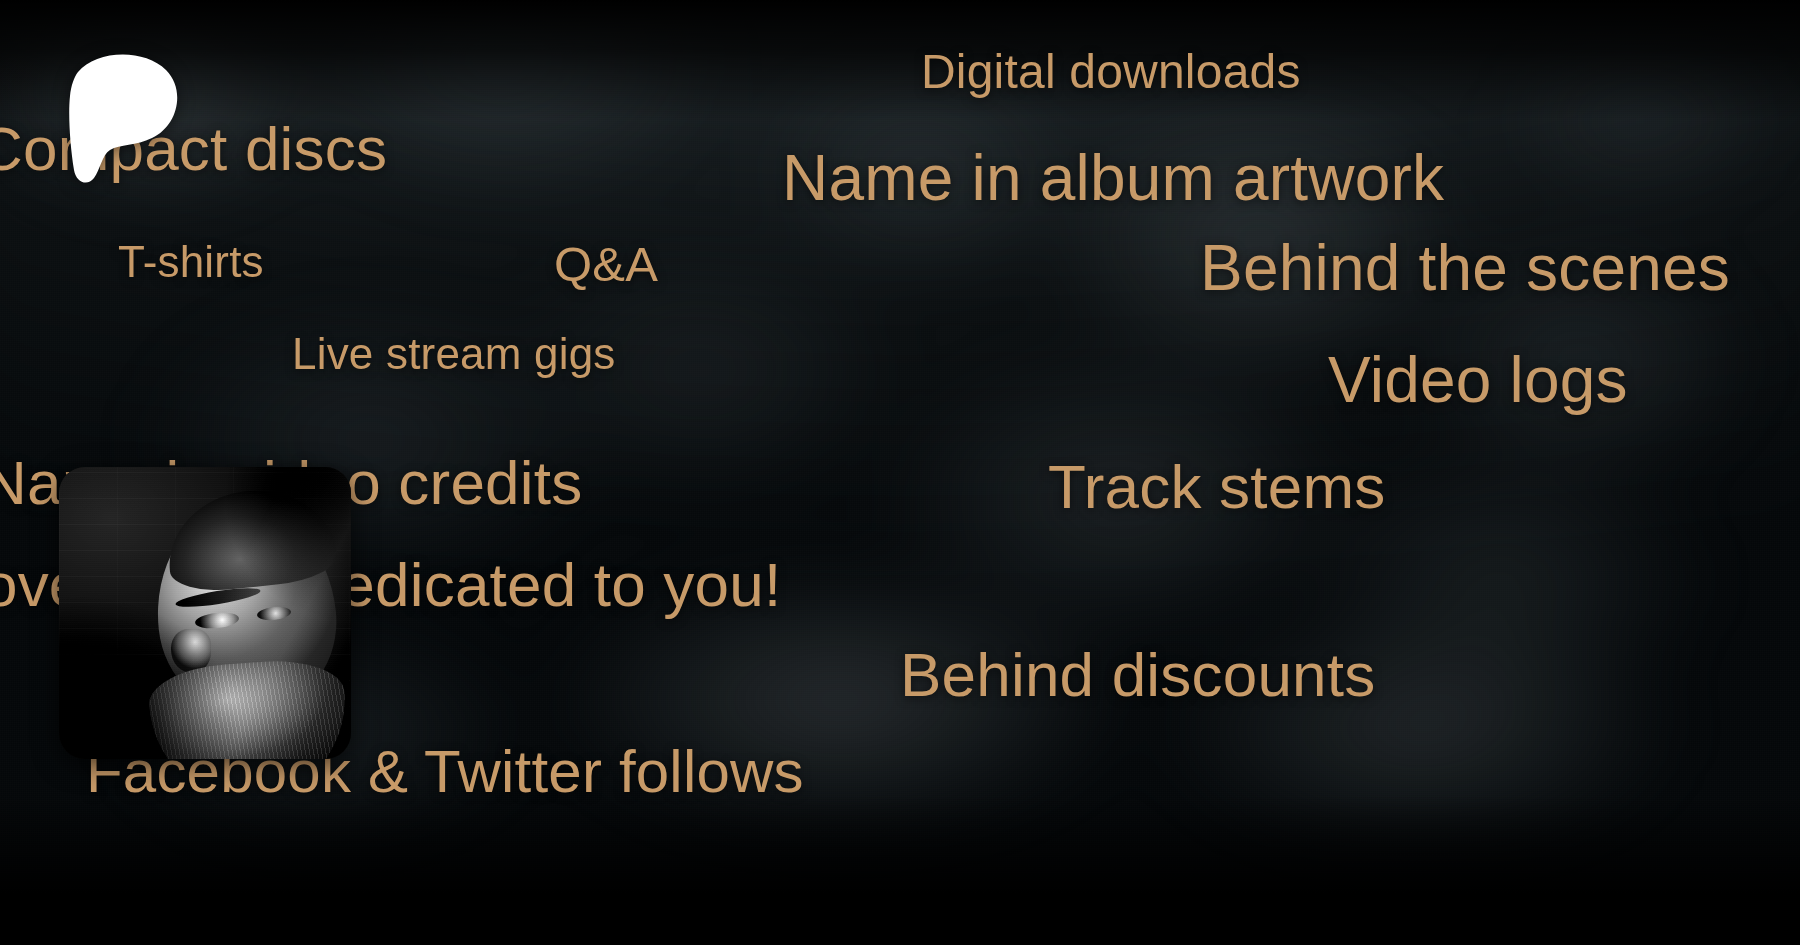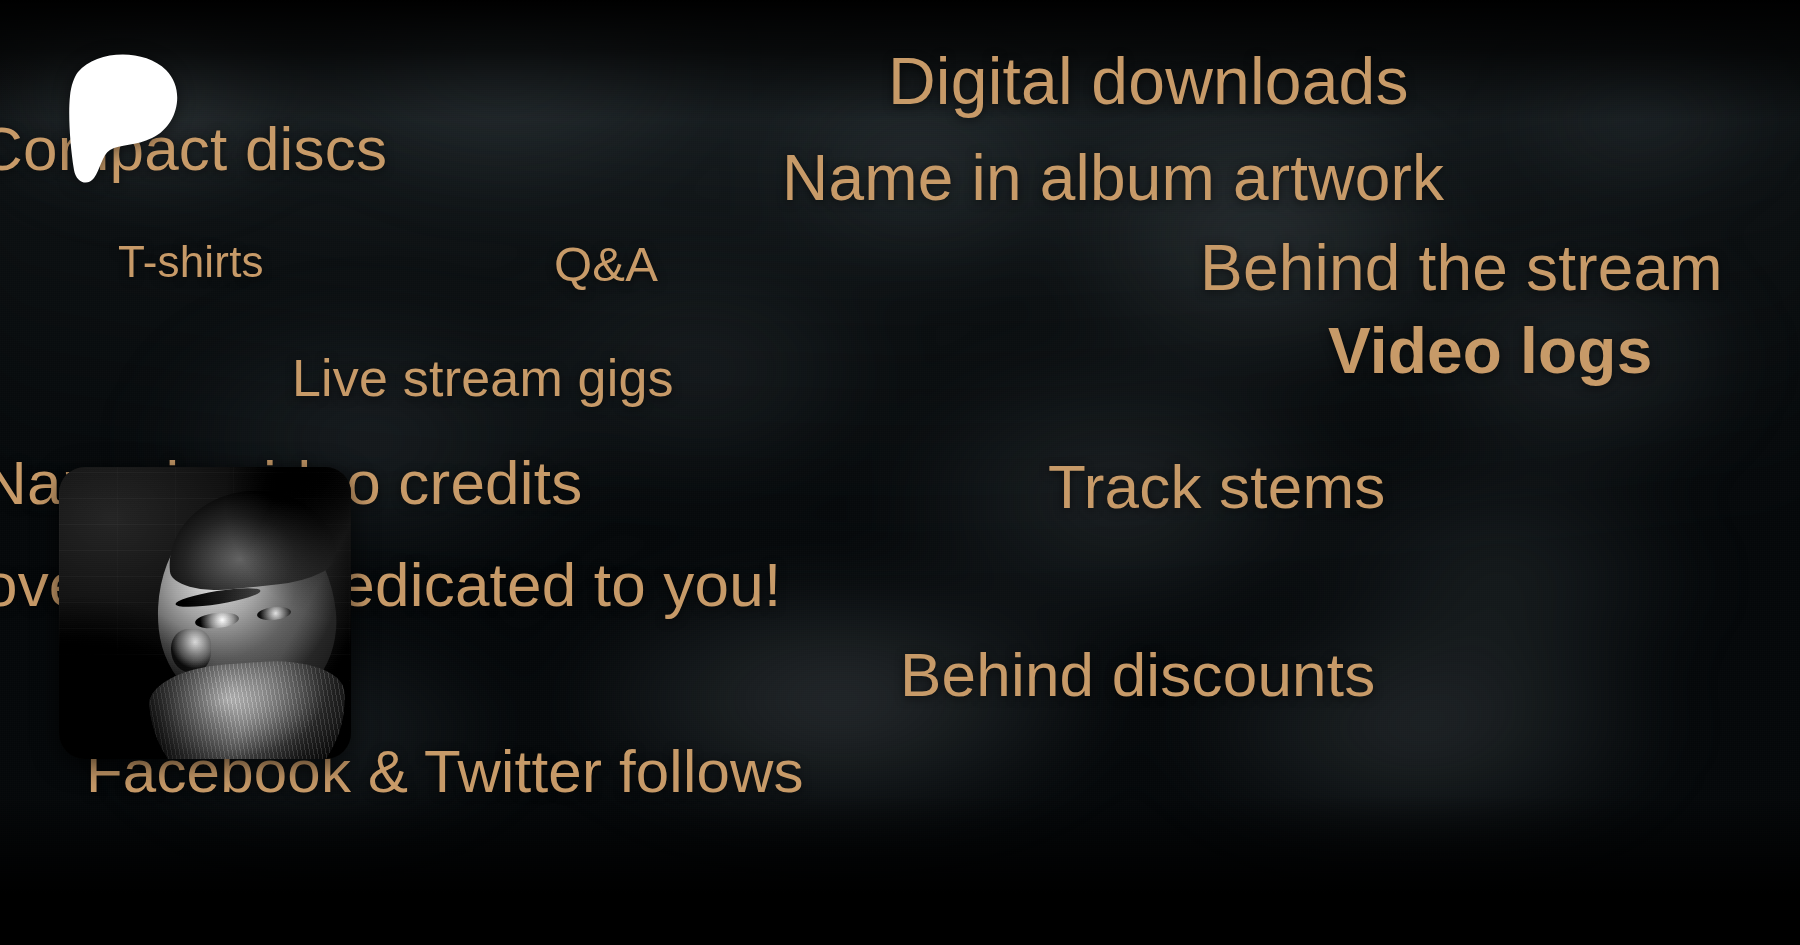--- a/index.html
+++ b/index.html
@@ -156,27 +156,27 @@
 
   <div class="bg-layer bg-base"></div>
   <div class="bg-layer bg-blobs"></div>
   <div class="bg-grain"></div>
   <div class="bg-dark-top"></div>
   <div class="bg-dark-bottom"></div>
   <div class="bg-vignette"></div>
 
   <div id="perk-cloud">
       <div class="perk" style="left: -22px; top: 118px; font-size: 62px; color: rgb(199, 154, 104);">Compact discs</div>
-      <div class="perk" style="left: 888px; top: 48px; font-size: 66px; color: rgb(199, 154, 104);">Digital downloads</div>
+      <div class="perk" style="left: 921px; top: 48px; font-size: 48px; color: rgb(199, 154, 104);">Digital downloads</div>
       <div class="perk" style="left: 782px; top: 146px; font-size: 64px; color: rgb(199, 154, 104); text-align: center;">Name in album artwork</div>
       <div class="perk" style="left: 118px; top: 240px; font-size: 44px; color: rgb(199, 154, 104);">T-shirts</div>
       <div class="perk" style="left: 554px; top: 240px; font-size: 49px; color: rgb(199, 154, 104);">Q&amp;A</div>
-      <div class="perk" style="left: 1200px; top: 236px; font-size: 64px; color: rgb(199, 154, 104);">Behind the stream</div>
-      <div class="perk" style="left: 292px; top: 352px; font-size: 52px; color: rgb(199, 154, 104);">Live stream gigs</div>
-      <div class="perk" style="left: 1328px; top: 319px; font-size: 64px; color: rgb(199, 154, 104); font-weight: bold;">Video logs</div>
+      <div class="perk" style="left: 1200px; top: 236px; font-size: 64px; color: rgb(199, 154, 104);">Behind the scenes</div>
+      <div class="perk" style="left: 292px; top: 332px; font-size: 44px; color: rgb(199, 154, 104);">Live stream gigs</div>
+      <div class="perk" style="left: 1328px; top: 348px; font-size: 64px; color: rgb(199, 154, 104);">Video logs</div>
       <div class="perk" style="left: -18px; top: 452px; font-size: 62px; color: rgb(199, 154, 104);">Name in video credits</div>
       <div class="perk" style="left: 1040px; top: 456px; font-size: 62px; color: rgb(199, 154, 104); margin-left: 8px;">Track stems</div>
       <div class="perk" style="left: -62px; top: 554px; font-size: 62px; color: rgb(199, 154, 104);">Cover songs dedicated to you!</div>
       <div class="perk" style="left: 900px; top: 644px; font-size: 62px; color: rgb(199, 154, 104);">Behind discounts</div>
       <div class="perk" style="left: 86px; top: 742px; font-size: 60px; color: rgb(199, 154, 104);">Facebook &amp; Twitter follows</div>
     </div>
 
   <div id="patreon-logo">
     <svg viewBox="0 0 118 132" xmlns="http://www.w3.org/2000/svg" aria-hidden="true">
       <path d="M12 20 C30 -2, 78 -4, 100 18 C120 38, 112 74, 86 86 C70 94, 54 92, 44 98

